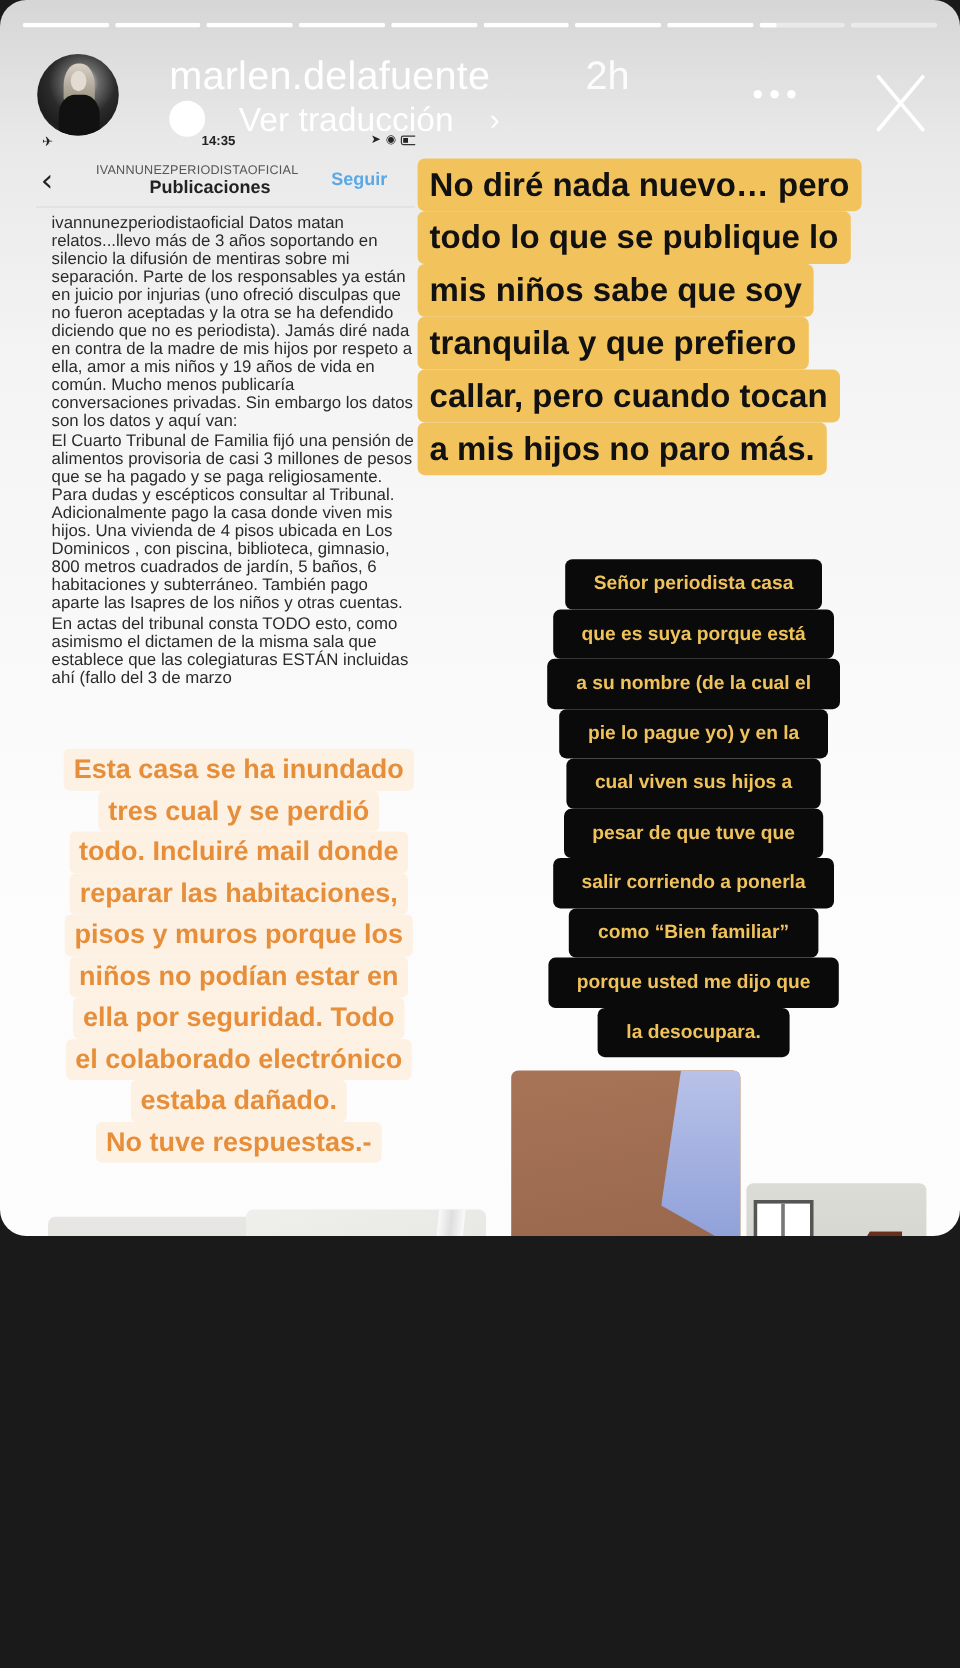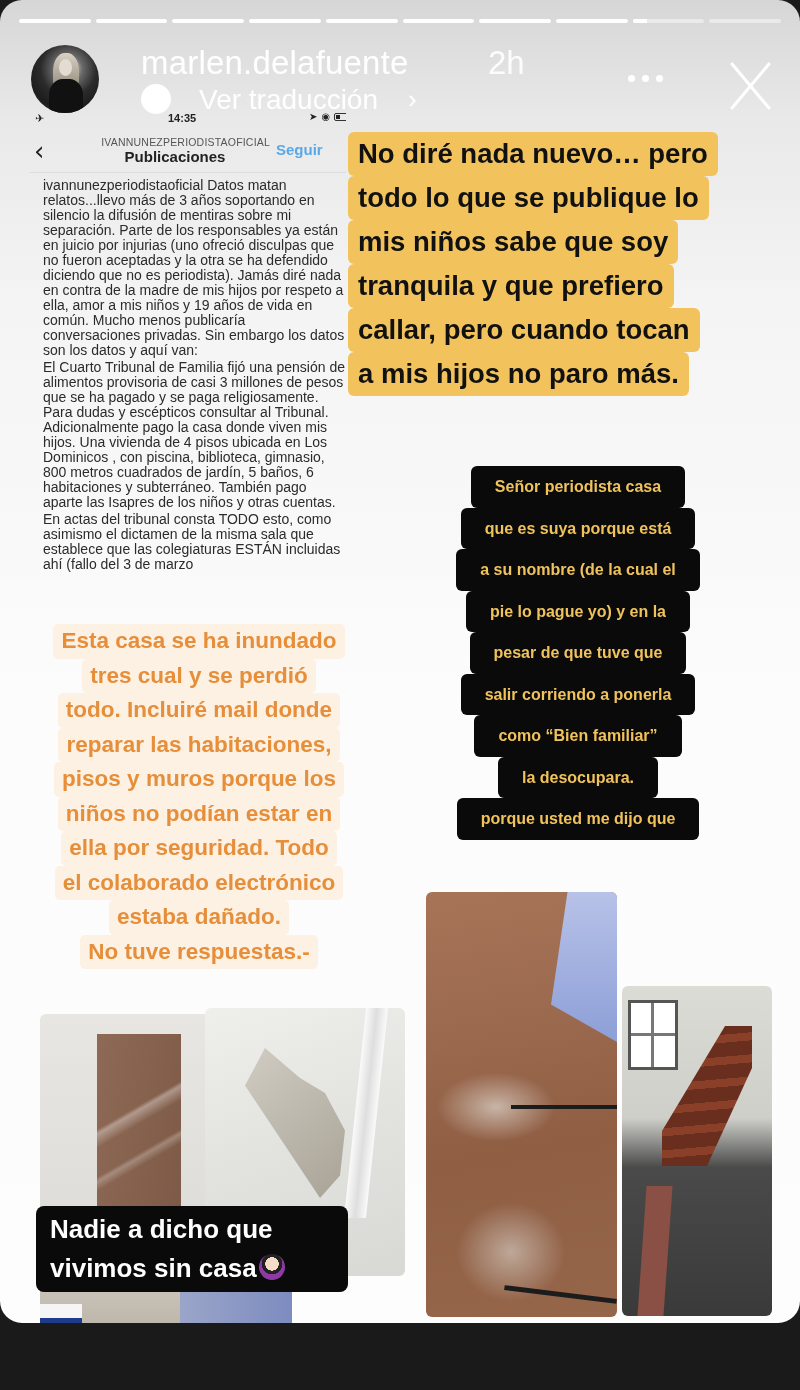--- a/index.html
+++ b/index.html
@@ -1,19 +1,19 @@
 <!DOCTYPE html>
 <html><head>
 <meta charset="utf-8">
 <style>
   * { box-sizing: border-box; margin: 0; padding: 0; }
   html, body { width: 800px; height: 1390px; overflow: hidden; background: #1a1a1a; }
   body { font-family: "Liberation Sans", "DejaVu Sans", sans-serif; }
   .story {
-    position: relative; width: 800px; height: 1323px;
+    position: relative; width: 800px; height: 1030px;
     background: linear-gradient(#d6d6d6 0px, #e9e9e9 120px, #f4f4f4 300px, #fcfcfc 700px, #fdfdfd 1390px);
     border-radius: 22px; overflow: hidden;
   }
   
   .progress { position: absolute; top: 19px; left: 19px; right: 19px; display: flex; gap: 5px; height: 4px; }
   .seg { flex: 1; height: 4px; border-radius: 2px; background: rgba(255,255,255,0.45); overflow: hidden; }
   .seg .fill { height: 100%; background: #ffffff; }
 
   
   .avatar { position: absolute; left: 31px; top: 45px; width: 68px; height: 68px; border-radius: 50%;
@@ -35,21 +35,21 @@
   .translate .chev { font-size: 26px; margin-left: 2px; }
 
   
   .embed { position: absolute; left: 30px; top: 108px; width: 316px; height: 520px; overflow: hidden; }
   .sb-time { position: absolute; left: 138px; top: 4px; font-size: 11px; font-weight: bold; color: #222; }
   .sb-icons { position: absolute; left: 279px; top: 3px; font-size: 10px; color: #222; display: flex; gap: 4px; align-items: center; }
   .sb-icons .battery { width: 18px; height: 8px; border: 1px solid #333; border-radius: 2px; position: relative; }
   .sb-icons .battery::after { content: ""; position: absolute; left: 1px; top: 1px; width: 4px; height: 4px; background: #222; }
   .airplane { position: absolute; left: 5px; top: 4px; font-size: 11px; color: #222; }
   .back { position: absolute; left: 4px; top: 30px; font-size: 26px; color: #222; font-family: "DejaVu Sans", sans-serif; line-height: 1; }
-  .acct { position: absolute; left: 50px; top: 28px; width: 190px; text-align: right; font-size: 10.5px; color: #555; letter-spacing: 0.2px; }
+  .acct { position: absolute; left: 50px; top: 28px; width: 190px; text-align: left; font-size: 10.5px; color: #555; letter-spacing: 0.2px; }
   .pubs { position: absolute; left: 50px; top: 40px; width: 190px; text-align: center; font-size: 15px; font-weight: bold; color: #222; }
   .seguir { position: absolute; left: 246px; top: 33px; font-size: 15px; font-weight: bold; color: #5aa9e6; }
   .embed-divider { position: absolute; left: 0; right: 0; top: 64px; height: 1px; background: #ddd; }
   .post { position: absolute; left: 13px; top: 70px; width: 302px; font-size: 14px; line-height: 15px; color: #2b2b2b; }
   .post p { margin-bottom: 2px; }
 
   
   .sticker-yellow { position: absolute; left: 348px; top: 132px; width: 434px; }
   .sticker-yellow .line { display: table; background: #f2c35c; color: #111; font-weight: bold; font-size: 27.5px; line-height: 44px; padding: 0 10px; border-radius: 6px; white-space: nowrap; }
 
@@ -177,25 +177,26 @@
     <div class="line">tranquila y que prefiero</div>
     <div class="line">callar, pero cuando tocan</div>
     <div class="line">a mis hijos no paro más.</div>
   </div>
 
   <div class="sticker-black">
     <div><span class="line">Señor periodista casa</span></div>
     <div><span class="line">que es suya porque está</span></div>
     <div><span class="line">a su nombre (de la cual el</span></div>
     <div><span class="line">pie lo pague yo) y en la</span></div>
+    <div><span class="line">cual viven sus hijos a</span></div>
     <div><span class="line">pesar de que tuve que</span></div>
     <div><span class="line">salir corriendo a ponerla</span></div>
     <div><span class="line">como “Bien familiar”</span></div>
+    <div><span class="line">porque usted me dijo que</span></div>
     <div><span class="line">la desocupara.</span></div>
-    <div><span class="line">porque usted me dijo que</span></div>
   </div>
 
   <div class="sticker-orange">
     <div><span class="line">Esta casa se ha inundado</span></div>
     <div><span class="line">tres cual y se perdió</span></div>
     <div><span class="line">todo. Incluiré mail donde</span></div>
     <div><span class="line">reparar las habitaciones,</span></div>
     <div><span class="line">pisos y muros porque los</span></div>
     <div><span class="line">niños no podían estar en</span></div>
     <div><span class="line">ella por seguridad. Todo</span></div>

